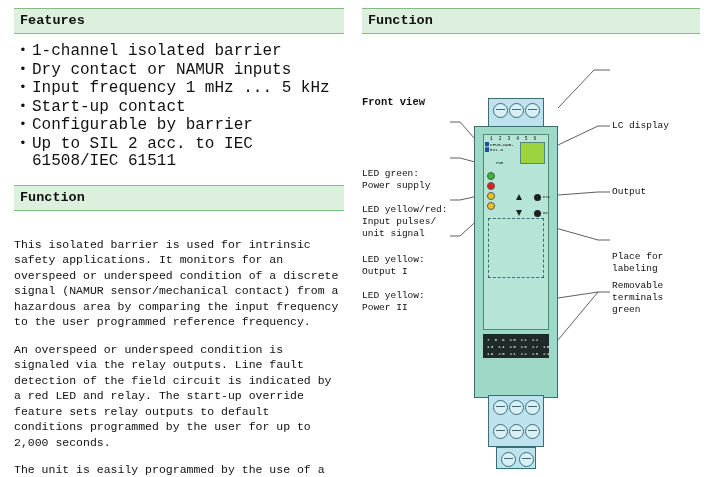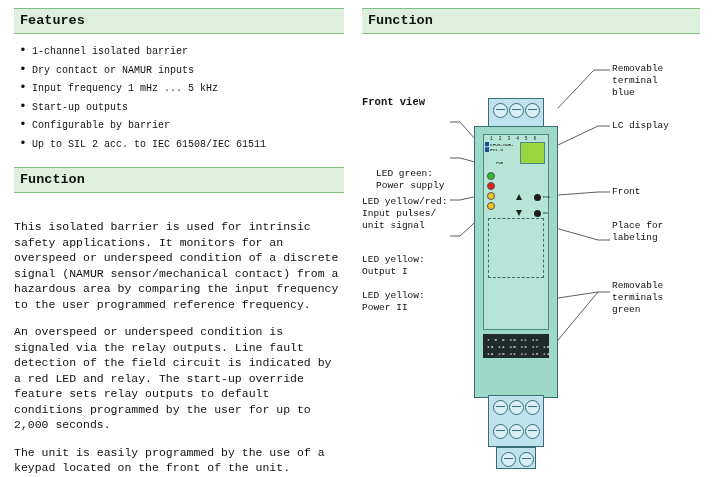--- a/index.html
+++ b/index.html
@@ -36,21 +36,21 @@
     padding: 4px 6px 5px 6px;
     color: #111;
   }
   .features-list {
     list-style: none;
     margin: 9px 0 0 0;
     padding: 0;
   }
   .features-list li {
     position: relative;
-    font-size: 10px;
+    font-size: 16px;
     line-height: 17.5px;
     padding-left: 18px;
     margin-bottom: 1px;
     color: #111;
   }
   .features-list li::before {
     content: "\2022";
     position: absolute;
     left: 5px;
     top: -1px;
@@ -297,21 +297,21 @@
 <div class="page">
 
   <div class="left-col">
 
     <div class="section-header">Features</div>
 
     <ul class="features-list">
       <li>1-channel isolated barrier</li>
       <li>Dry contact or NAMUR inputs</li>
       <li>Input frequency 1 mHz ... 5 kHz</li>
-      <li>Start-up outputs</li>
+      <li>Start-up contact</li>
       <li>Configurable by barrier</li>
       <li>Up to SIL 2 acc. to IEC 61508/IEC 61511</li>
     </ul>
 
     <div class="function-wrap">
       <div class="section-header">Function</div>
       <div class="function-body">
         <p>This isolated barrier is used for intrinsic safety applications. It monitors for an overspeed or underspeed condition of a discrete signal (NAMUR sensor/mechanical contact) from a hazardous area by comparing the input frequency to the user programmed reference frequency.</p>
         <p>An overspeed or underspeed condition is signaled via the relay outputs. Line fault detection of the field circuit is indicated by a red LED and relay. The start-up override feature sets relay outputs to default conditions programmed by the user for up to 2,000 seconds.</p>
         <p>The unit is easily programmed by the use of a keypad located on the front of the unit.</p>
@@ -406,55 +406,51 @@
           <div class="screw" style="left:20px; top:28px;"></div>
           <div class="screw" style="left:36px; top:28px;"></div>
         </div>
 
         <div class="bot-terminal2">
           <div class="screw" style="left:4px; top:4px;"></div>
           <div class="screw" style="left:22px; top:4px;"></div>
         </div>
       </div>
 
-      <div class="callout callout-left" style="left:14px; top:128px; width:86px;">
+      <div class="callout callout-left" style="left:0px; top:128px; width:86px;">
         <span>LED green:</span><br>
         <span>Power supply</span>
       </div>
 
-      <div class="callout callout-left" style="left:0px; top:156px; width:86px;">
+      <div class="callout callout-left" style="left:0px; top:164px; width:86px;">
         <span>LED yellow/red:</span><br>
         <span>Input pulses/</span><br>
         <span>unit signal</span>
       </div>
 
       <div class="callout callout-left" style="left:0px; top:214px; width:86px;">
         <span>LED yellow:</span><br>
         <span>Output I</span>
       </div>
 
       <div class="callout callout-left" style="left:0px; top:250px; width:86px;">
         <span>LED yellow:</span><br>
         <span>Power II</span>
       </div>
 
-      <div class="callout" style="left:250px; top:23px; width:90px;">
-        <span>Removable terminal</span><br>
-        <span>blue</span>
-      </div>
 
       <div class="callout" style="left:250px; top:80px; width:90px;">
         <span>LC display</span>
       </div>
 
       <div class="callout" style="left:250px; top:146px; width:90px;">
-        <span>Front</span>
-      </div>
-
-      <div class="callout" style="left:250px; top:180px; width:90px;">
+        <span>Output</span>
+      </div>
+
+      <div class="callout" style="left:250px; top:211px; width:90px;">
         <span>Place for labeling</span>
       </div>
 
       <div class="callout" style="left:250px; top:240px; width:90px;">
         <span>Removable terminals</span><br>
         <span>green</span>
       </div>
 
     </div>
   </div>

